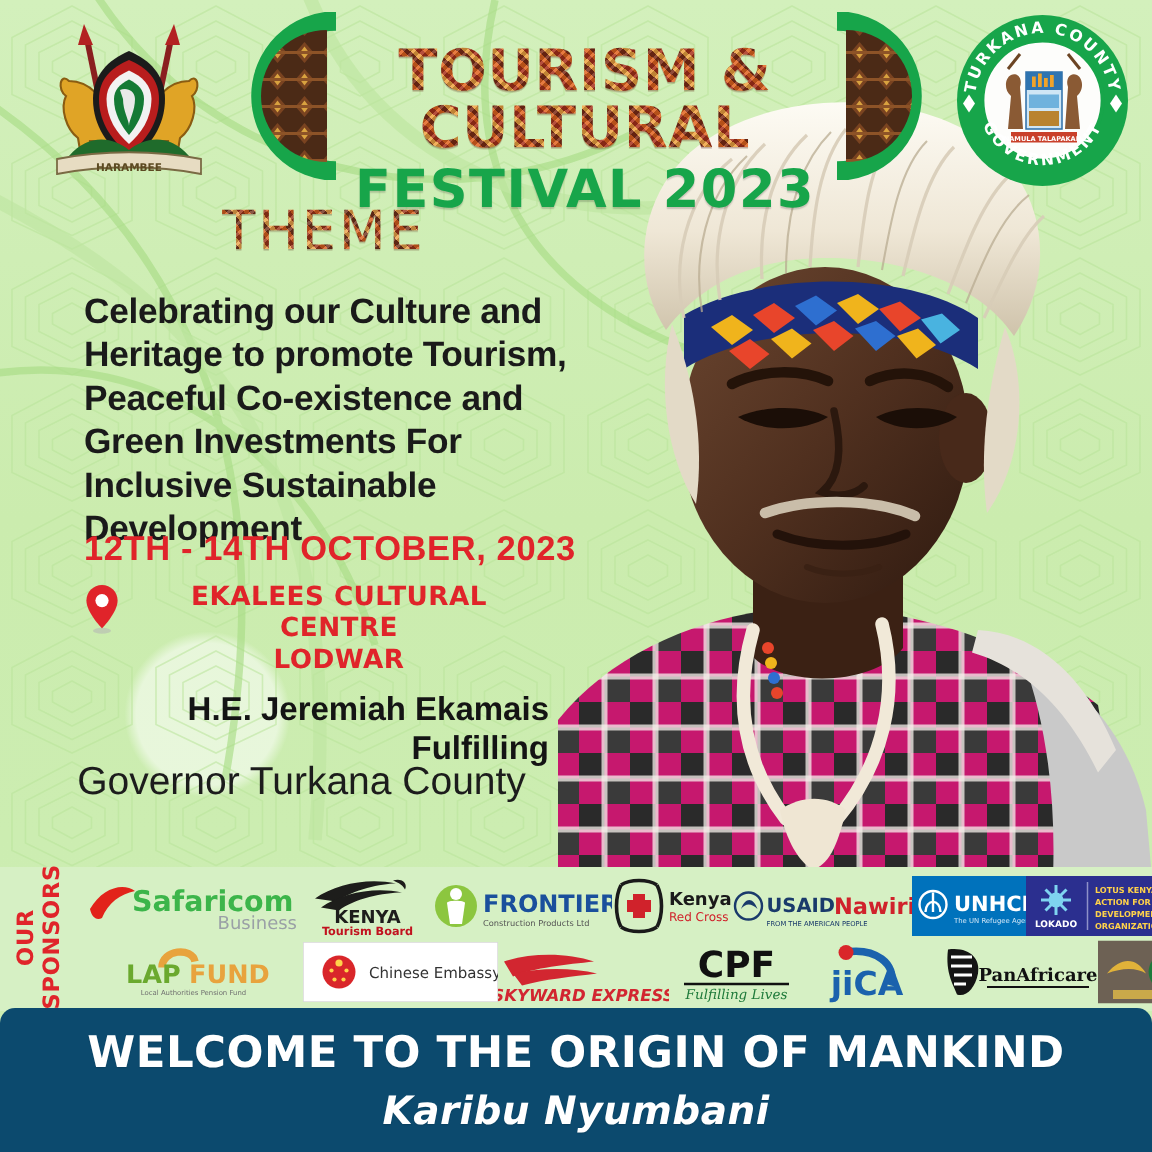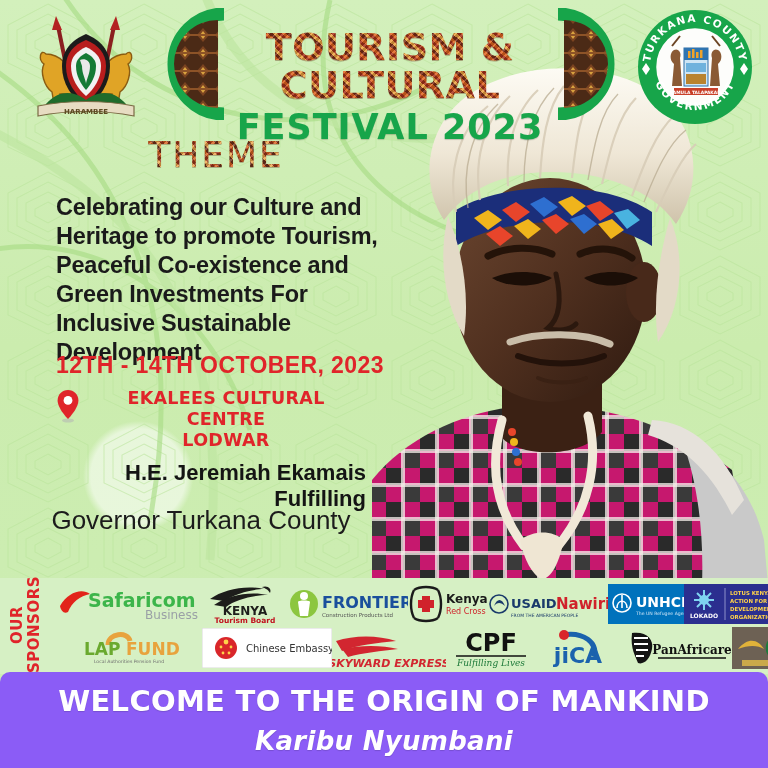--- a/index.html
+++ b/index.html
@@ -155,21 +155,21 @@
     position:absolute;left:0;width:706px;height:44px;
     display:flex;align-items:center;
   }
   .sp-row.r1{top:2px;}
   .sp-row.r2{top:46px;text-decoration:underline;}
   .sp{display:flex;align-items:center;justify-content:center;height:42px;}
 
   
   .banner{
     position:absolute;left:0;top:672px;width:768px;height:96px;
-    background:#8b5cf6;border-radius:10px 10px 0 0;
+    background:#0c4a6e;border-radius:10px 10px 0 0;
     display:flex;flex-direction:column;align-items:center;justify-content:center;
   }
   .banner-1{
     color:#ffffff;font-size:29px;font-weight:bold;letter-spacing:.3px;
     font-family:"DejaVu Sans", sans-serif;
     text-shadow:0 1px 1px rgba(0,0,0,.15);
   }
   .banner-2{
     color:#ffffff;font-size:26px;font-weight:bold;font-style:italic;
     margin-top:8px;letter-spacing:.3px;

